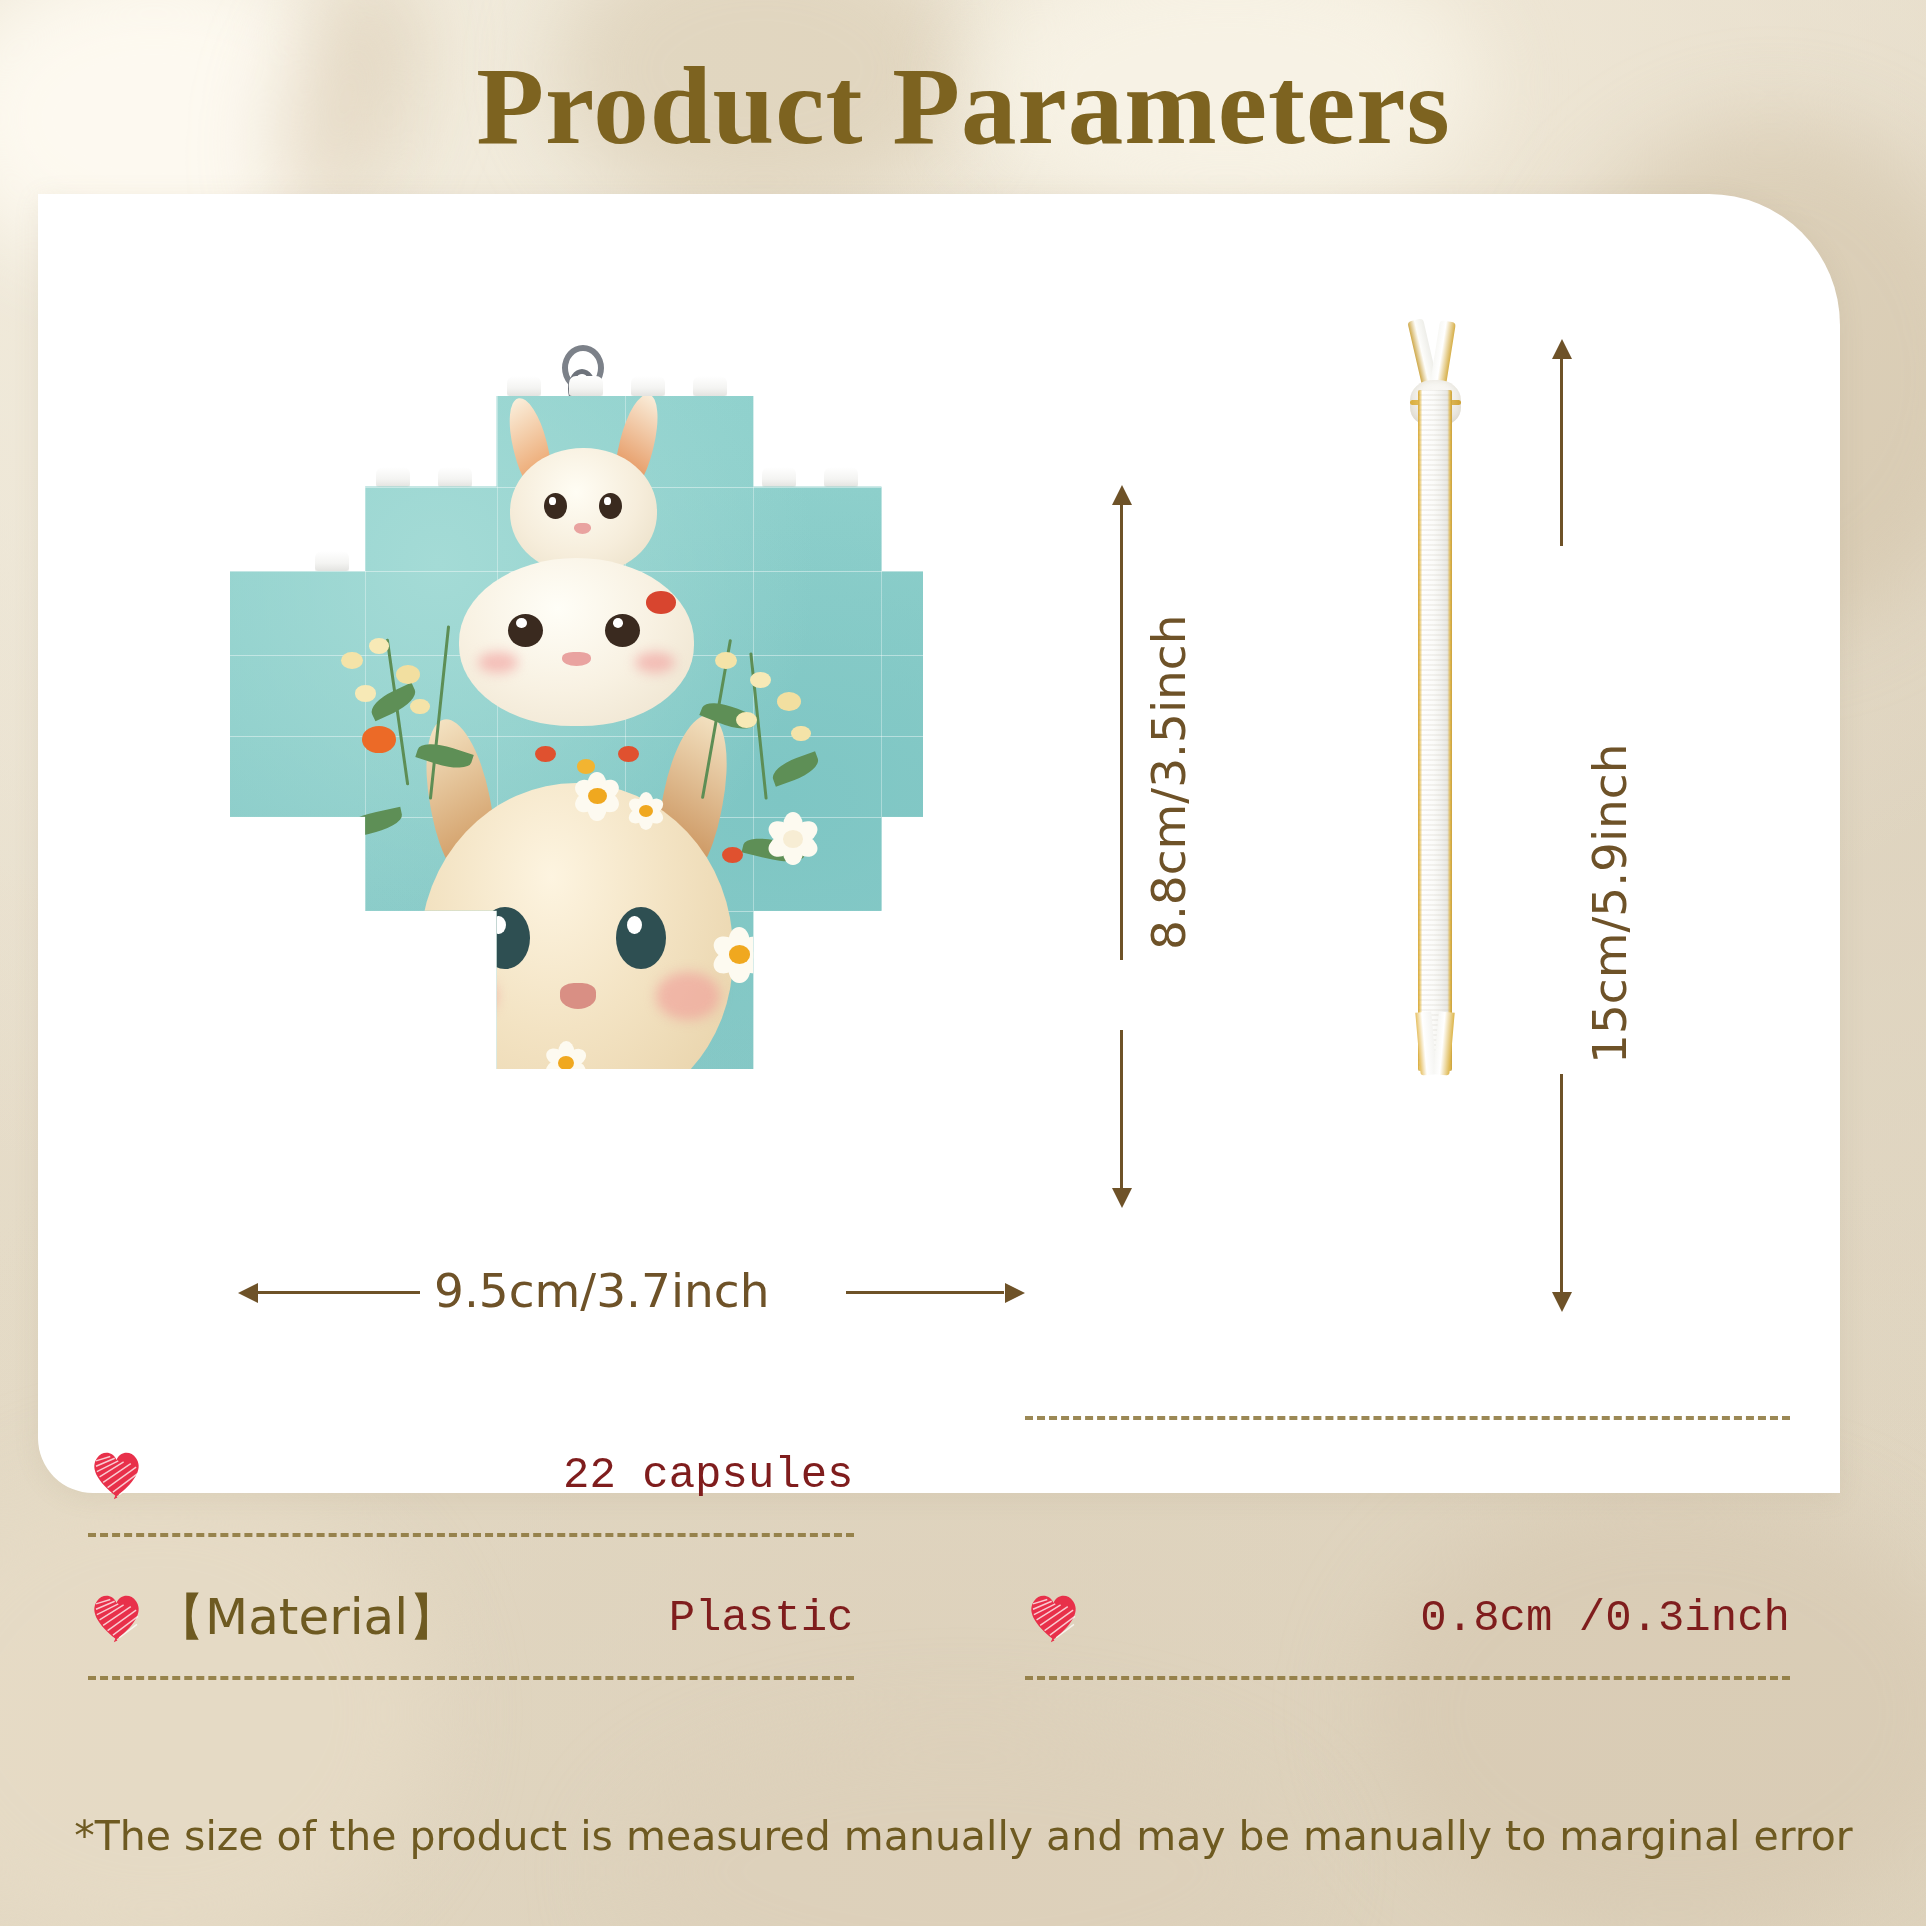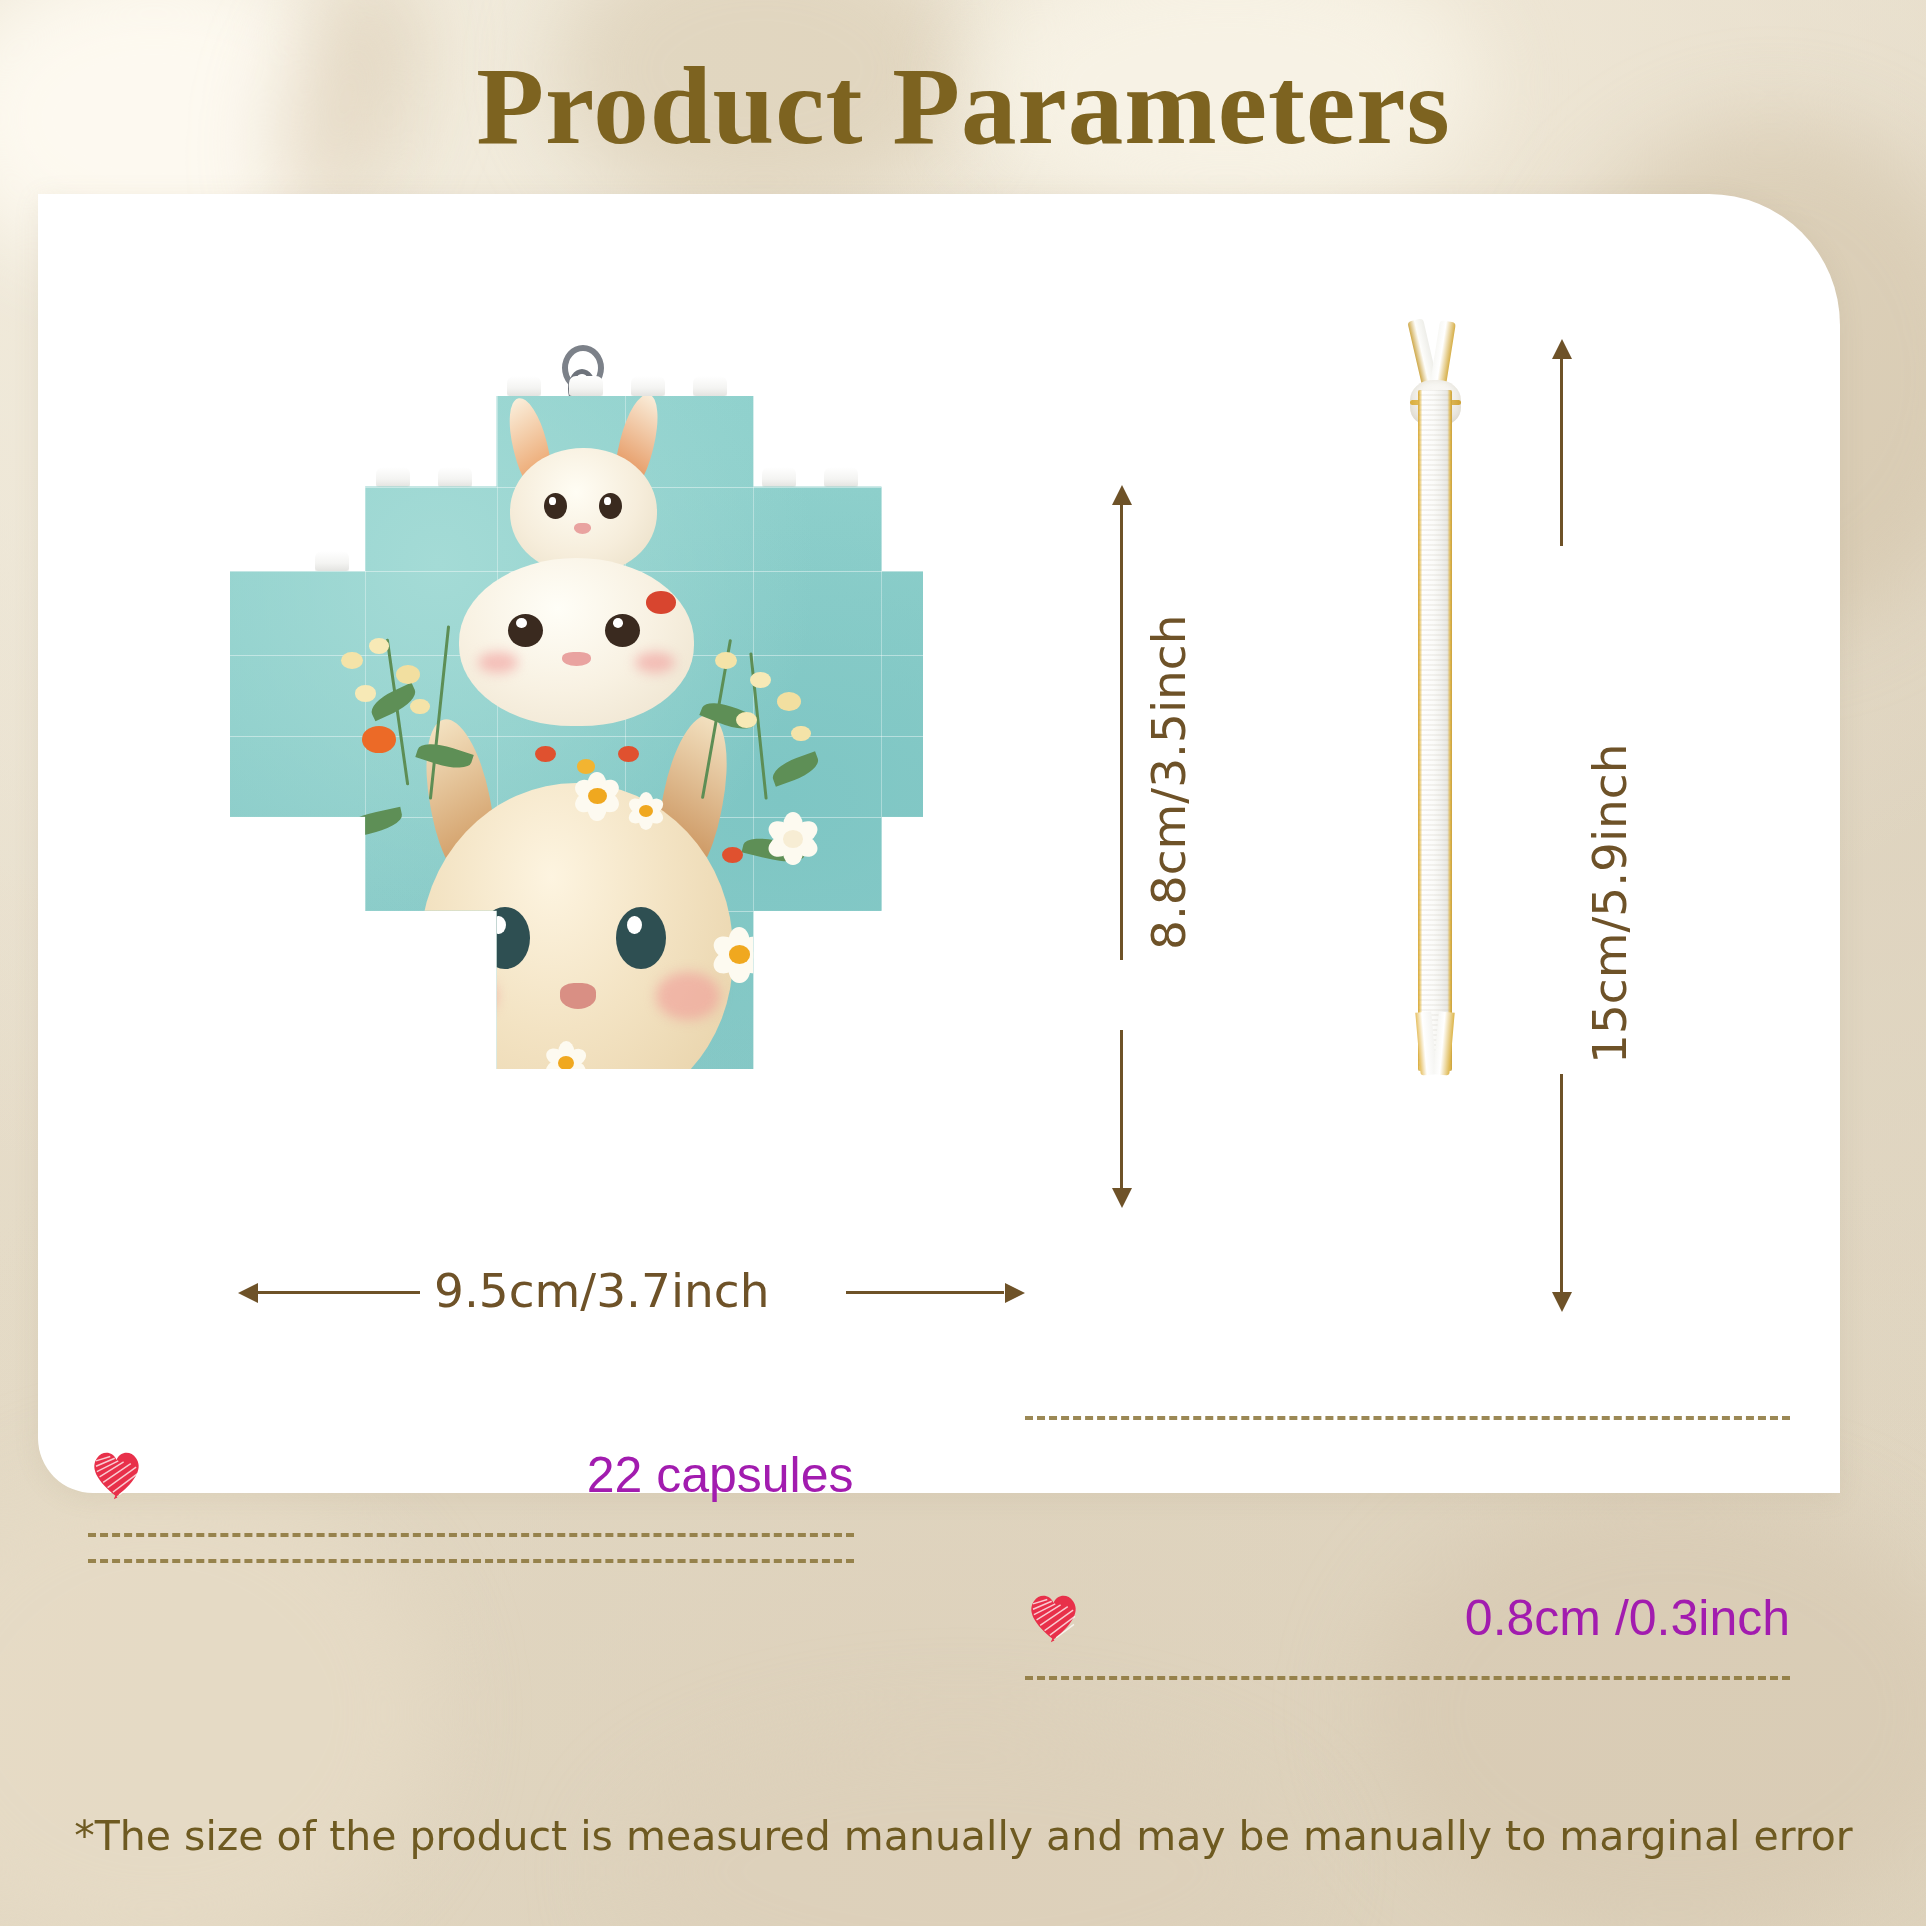--- a/index.html
+++ b/index.html
@@ -183,22 +183,22 @@
   }
   .spec-cell{padding:0 50px;}
   .spec-line{display:flex;align-items:center;height:117px;}
   .heart{width:57px;height:55px;flex:0 0 57px;margin-right:10px;position:relative;top:-2px;}
   .spec-label{
     color:#6e5a21;font-size:50px;
     font-family:"DejaVu Sans", sans-serif;
     white-space:nowrap;
   }
   .spec-value{
-    margin-left:auto;color:#a21caf;font-size:50px;
-    font-family:Liberation Sans, sans-serif;white-space:nowrap;
+    margin-left:auto;color:#7f1d1d;font-size:44px;
+    font-family:Liberation Mono, monospace;white-space:nowrap;
   }
   .dash{
     height:0;border-top:4px dashed #8a7438;opacity:.85;
     margin:0 0 0 0;
   }
 
   
   #footer{
     position:absolute;left:0;right:0;top:1812px;
     text-align:center;color:#6e5a21;
@@ -469,20 +469,40 @@
       <span class="spec-value">22 capsules</span>
     </div>
     <div class="dash"></div>
   </div>
 
   <div class="spec-cell">
     <div class="dash"></div>
   </div>
 
   <div class="spec-cell" style="margin-top:22px;">
+    <div class="spec-line">
+      <span class="heart">
+        <svg viewBox="0 0 64 60" width="57" height="55" aria-hidden="true">
+          <path d="M32 57 C8 38 3 24 10 14 C16 5 28 6 32 16 C36 6 48 5 54 14 C61 24 56 38 32 57 Z" fill="#e8304a"></path>
+          <g stroke="#fff" stroke-width="1.6" opacity=".75">
+            <path d="M9 17 L25 12"></path>
+              <path d="M9 23 L30 14"></path>
+              <path d="M10 29 L34 17"></path>
+            <path d="M13 35 L40 18"></path>
+              <path d="M17 41 L48 20"></path>
+              <path d="M22 47 L54 24"></path>
+            <path d="M28 52 L56 31"></path>
+              <path d="M35 55 L55 40"></path>
+          </g>
+          <path d="M31 55 L29 60 L33 58" fill="#e8304a"></path>
+        </svg>
+      </span>
+      <span class="spec-label">【Material】</span>
+      <span class="spec-value">Plastic</span>
+    </div>
     <div class="dash"></div>
   </div>
 
   <div class="spec-cell" style="margin-top:22px;">
     <div class="spec-line">
       <span class="heart">
         <svg viewBox="0 0 64 60" width="57" height="55" aria-hidden="true">
           <path d="M32 57 C8 38 3 24 10 14 C16 5 28 6 32 16 C36 6 48 5 54 14 C61 24 56 38 32 57 Z" fill="#e8304a"></path>
           <g stroke="#fff" stroke-width="1.6" opacity=".75">
             <path d="M9 17 L25 12"></path>

